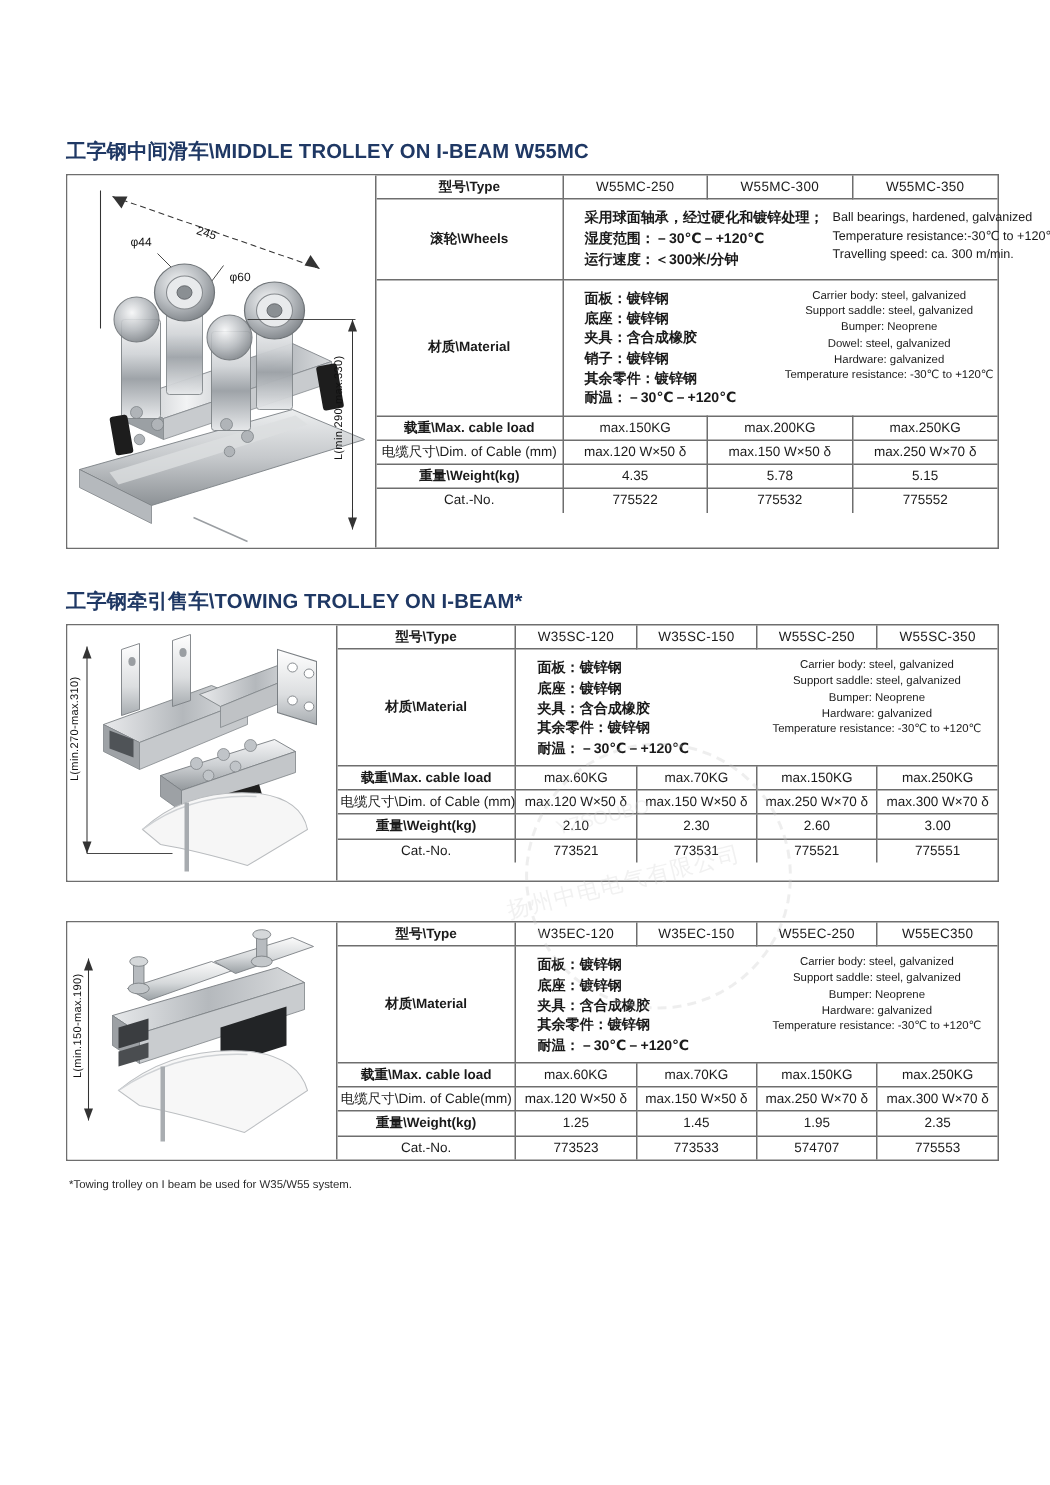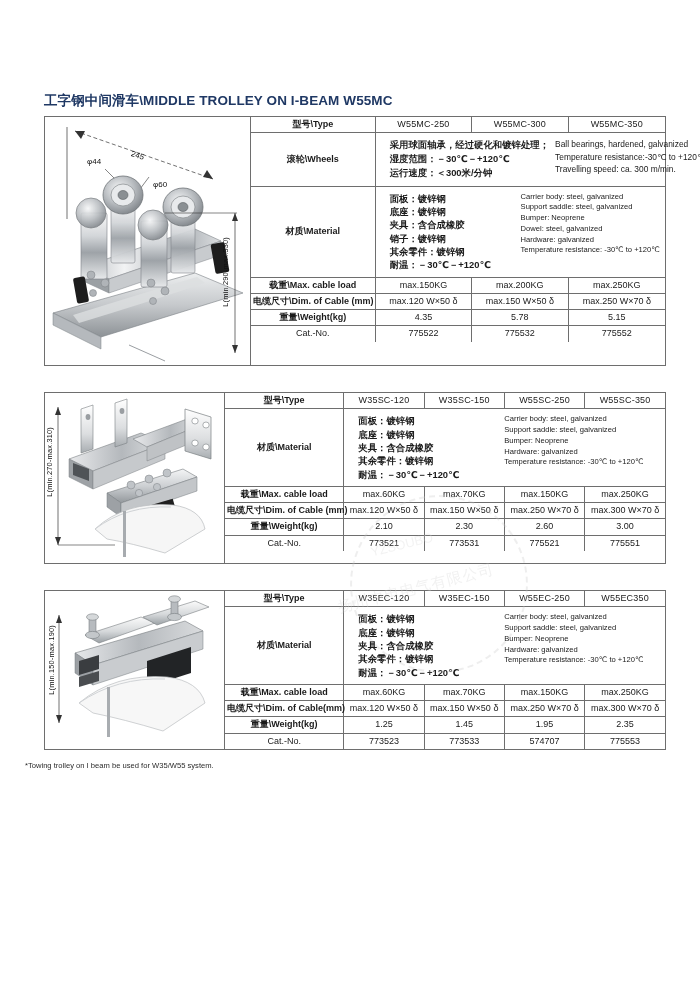--- a/index.html
+++ b/index.html
@@ -96,39 +96,39 @@
   table.spec td:first-child { border-left: none; }
   table.spec tr:first-child td { border-top: none; }
   table.spec tr:last-child td { border-bottom: none; }
   table.spec td:last-child { border-right: none; }
 
   .lbl {
     font-size: 9.5px;
     font-weight: bold;
     white-space: nowrap;
   }
-  .lbl-sm { font-size: 7.3px; font-weight: bold; white-space: nowrap; }
+  .lbl-sm { font-size: 7.3px; font-weight: normal; white-space: nowrap; }
   .type-cell { font-size: 10px; letter-spacing: .2px; }
   .val { font-size: 10px; }
   .val-sm { font-size: 8.6px; white-space: nowrap; }
   .catno { font-size: 9px; }
 
   .mat-grid { display: flex; width: 100%; }
   .mat-cn {
     flex: 1 1 48%;
     text-align: left;
     padding-left: 14px;
     font-size: 9.4px;
     font-weight: bold;
     line-height: 1.42;
     white-space: nowrap;
   }
   .mat-en {
     flex: 1 1 52%;
-    text-align: left;
+    text-align: center;
     padding-left: 6px;
     font-size: 7.6px;
     line-height: 1.42;
     white-space: nowrap;
   }
   .wheel-cn {
     flex: 1 1 48%;
     text-align: left;
     padding-left: 14px;
     font-size: 9.4px;
@@ -157,21 +157,21 @@
   }
   .dim-txt {
     position: absolute;
     font-size: 8px;
     color: #111;
     white-space: nowrap;
   }
 
   
   .notes {
-    margin-left: 25px;
+    margin-left: 46px;
     margin-top: 10px;
     font-size: 7.6px;
     color: #2b2b2b;
     line-height: 1.7;
   }
 
   
   .footer {
     position: absolute;
     left: 0; bottom: 14px;
@@ -362,20 +362,21 @@
               <td class="catno">775532</td>
               <td class="catno">775552</td>
             </tr>
           </tbody>
         </table>
       </div>
     </div>
   </div>
 
   <div class="section" style="margin-top:26px;">
+    <div class="sec-title">工字钢牵引售车\TOWING TROLLEY ON I-BEAM*</div>
 
     <div class="sec-body">
 
       <div class="figure" style="width:180px;height:170px;">
         <svg width="180" height="170" viewBox="0 0 180 170">
           <defs>
             <linearGradient id="t1" x1="0" y1="0" x2="0" y2="1">
               <stop offset="0%" stop-color="#f4f5f6"></stop>
                 <stop offset="50%" stop-color="#cdd0d3"></stop>
               <stop offset="100%" stop-color="#93989c"></stop>

